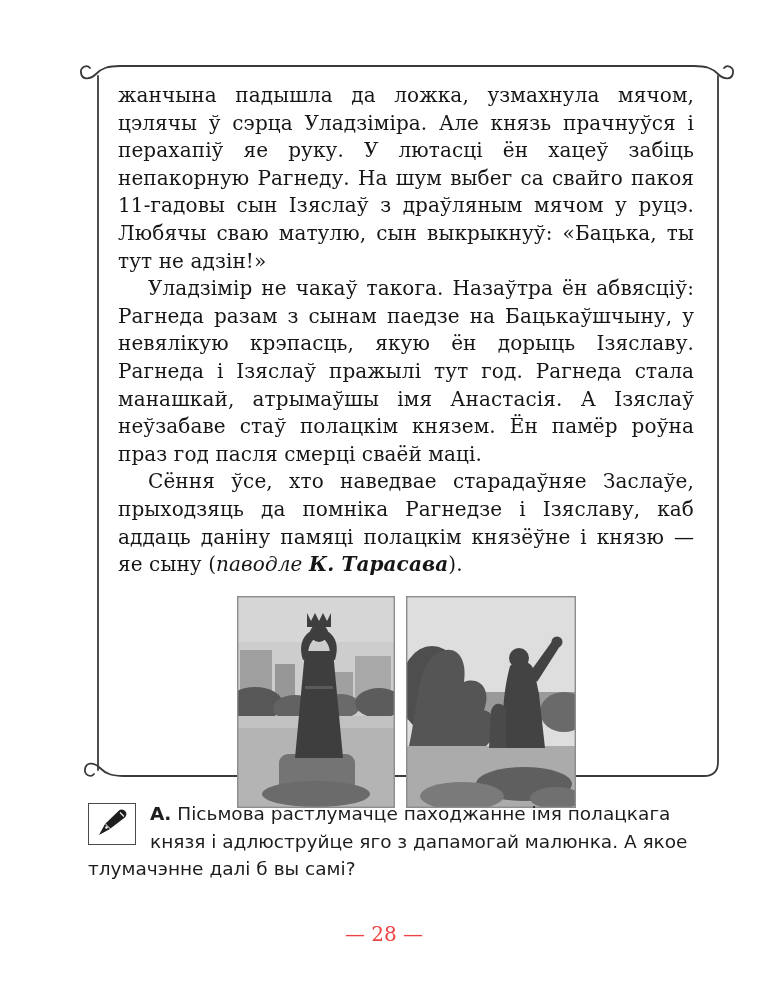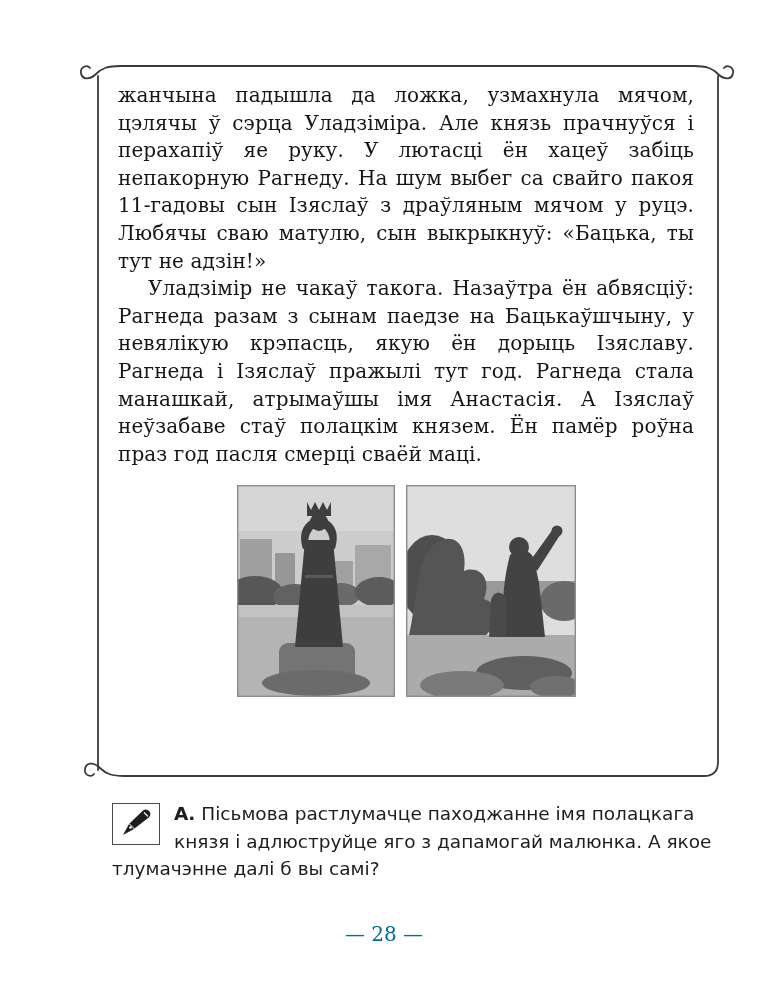--- a/index.html
+++ b/index.html
@@ -36,36 +36,35 @@
     margin-top: 17px;
   }
   .photo { display: block; }
 
   
   .exercise {
     position: absolute; left: 88px; top: 800px; width: 610px;
     font-family: "DejaVu Sans", sans-serif;
     font-size: 18.5px; line-height: 27.5px; color: #1d1d1d;
     text-align: left;
-    margin-left: 24px;
   }
   .pen-box {
     float: left;
     width: 48px; height: 42px;
     border: 1.3px solid #4a4a4a;
     margin: 3px 14px 2px 0;
     display: flex; align-items: center; justify-content: center;
     background: #fff;
   }
   .ex-letter { font-weight: bold; }
 
   .page-number {
     position: absolute; left: 0; right: 0; top: 922px;
     text-align: center;
-    font-size: 20px; color: #0369a1;
+    font-size: 20px; color: #ef4444;
     font-family: "DejaVu Serif", serif;
   }
 </style>
 </head>
 <body>
 
 <div class="page">
 
   <div class="scroll-frame">
     <svg class="frame-art" viewBox="0 0 660 742" aria-hidden="true">
@@ -81,20 +80,21 @@
 
         <path d="M 46 726 C 34 726 28 724 22 718 C 16 712 8 712 7 719 C 6 725 13 728 16 724"></path>
 
         <path d="M 20 720 V 26"></path>
       </g>
     </svg>
 
     <div class="scroll-content">
       <p class="para">жанчына падышла да ложка, узмахнула мячом, цэлячы ў сэрца Уладзіміра. Але князь прачнуўся і перахапіў яе руку. У лютасці ён хацеў забіць непакорную Рагнеду. На шум выбег са свайго пакоя 11-гадовы сын Ізяслаў з драўляным мячом у руцэ. Любячы сваю матулю, сын выкрыкнуў: «Бацька, ты тут не адзін!»</p>
       <p class="para indent">Уладзімір не чакаў такога. Назаўтра ён абвясціў: Рагнеда разам з сынам паедзе на Бацькаўшчыну, у невялікую крэпасць, якую ён дорыць Ізяславу. Рагнеда і Ізяслаў пражылі тут год. Рагнеда стала манашкай, атрымаўшы імя Анастасія. А Ізяслаў неўзабаве стаў полацкім князем. Ён памёр роўна праз год пасля смерці сваёй маці.</p>
+      <p class="para indent"><span>Сёння ўсе, хто наведвае старадаўняе Заслаўе, прыходзяць да помніка Рагнедзе і Ізяславу, каб аддаць даніну памяці полацкім князёўне і князю — яе сыну (</span><em>паводле</em> <em><strong>К. Тарасава</strong></em><span>).</span></p>
 
       <div class="photos">
 
         <svg class="photo" width="158" height="212" viewBox="0 0 158 212" aria-hidden="true">
           <rect width="158" height="212" fill="#cdcdcd"></rect>
           <rect y="0" width="158" height="46" fill="#d6d6d6"></rect>
 
           <rect x="3" y="54" width="32" height="48" fill="#9f9f9f"></rect>
           <rect x="38" y="68" width="20" height="34" fill="#979797"></rect>
           <rect x="118" y="60" width="36" height="42" fill="#a8a8a8"></rect>

